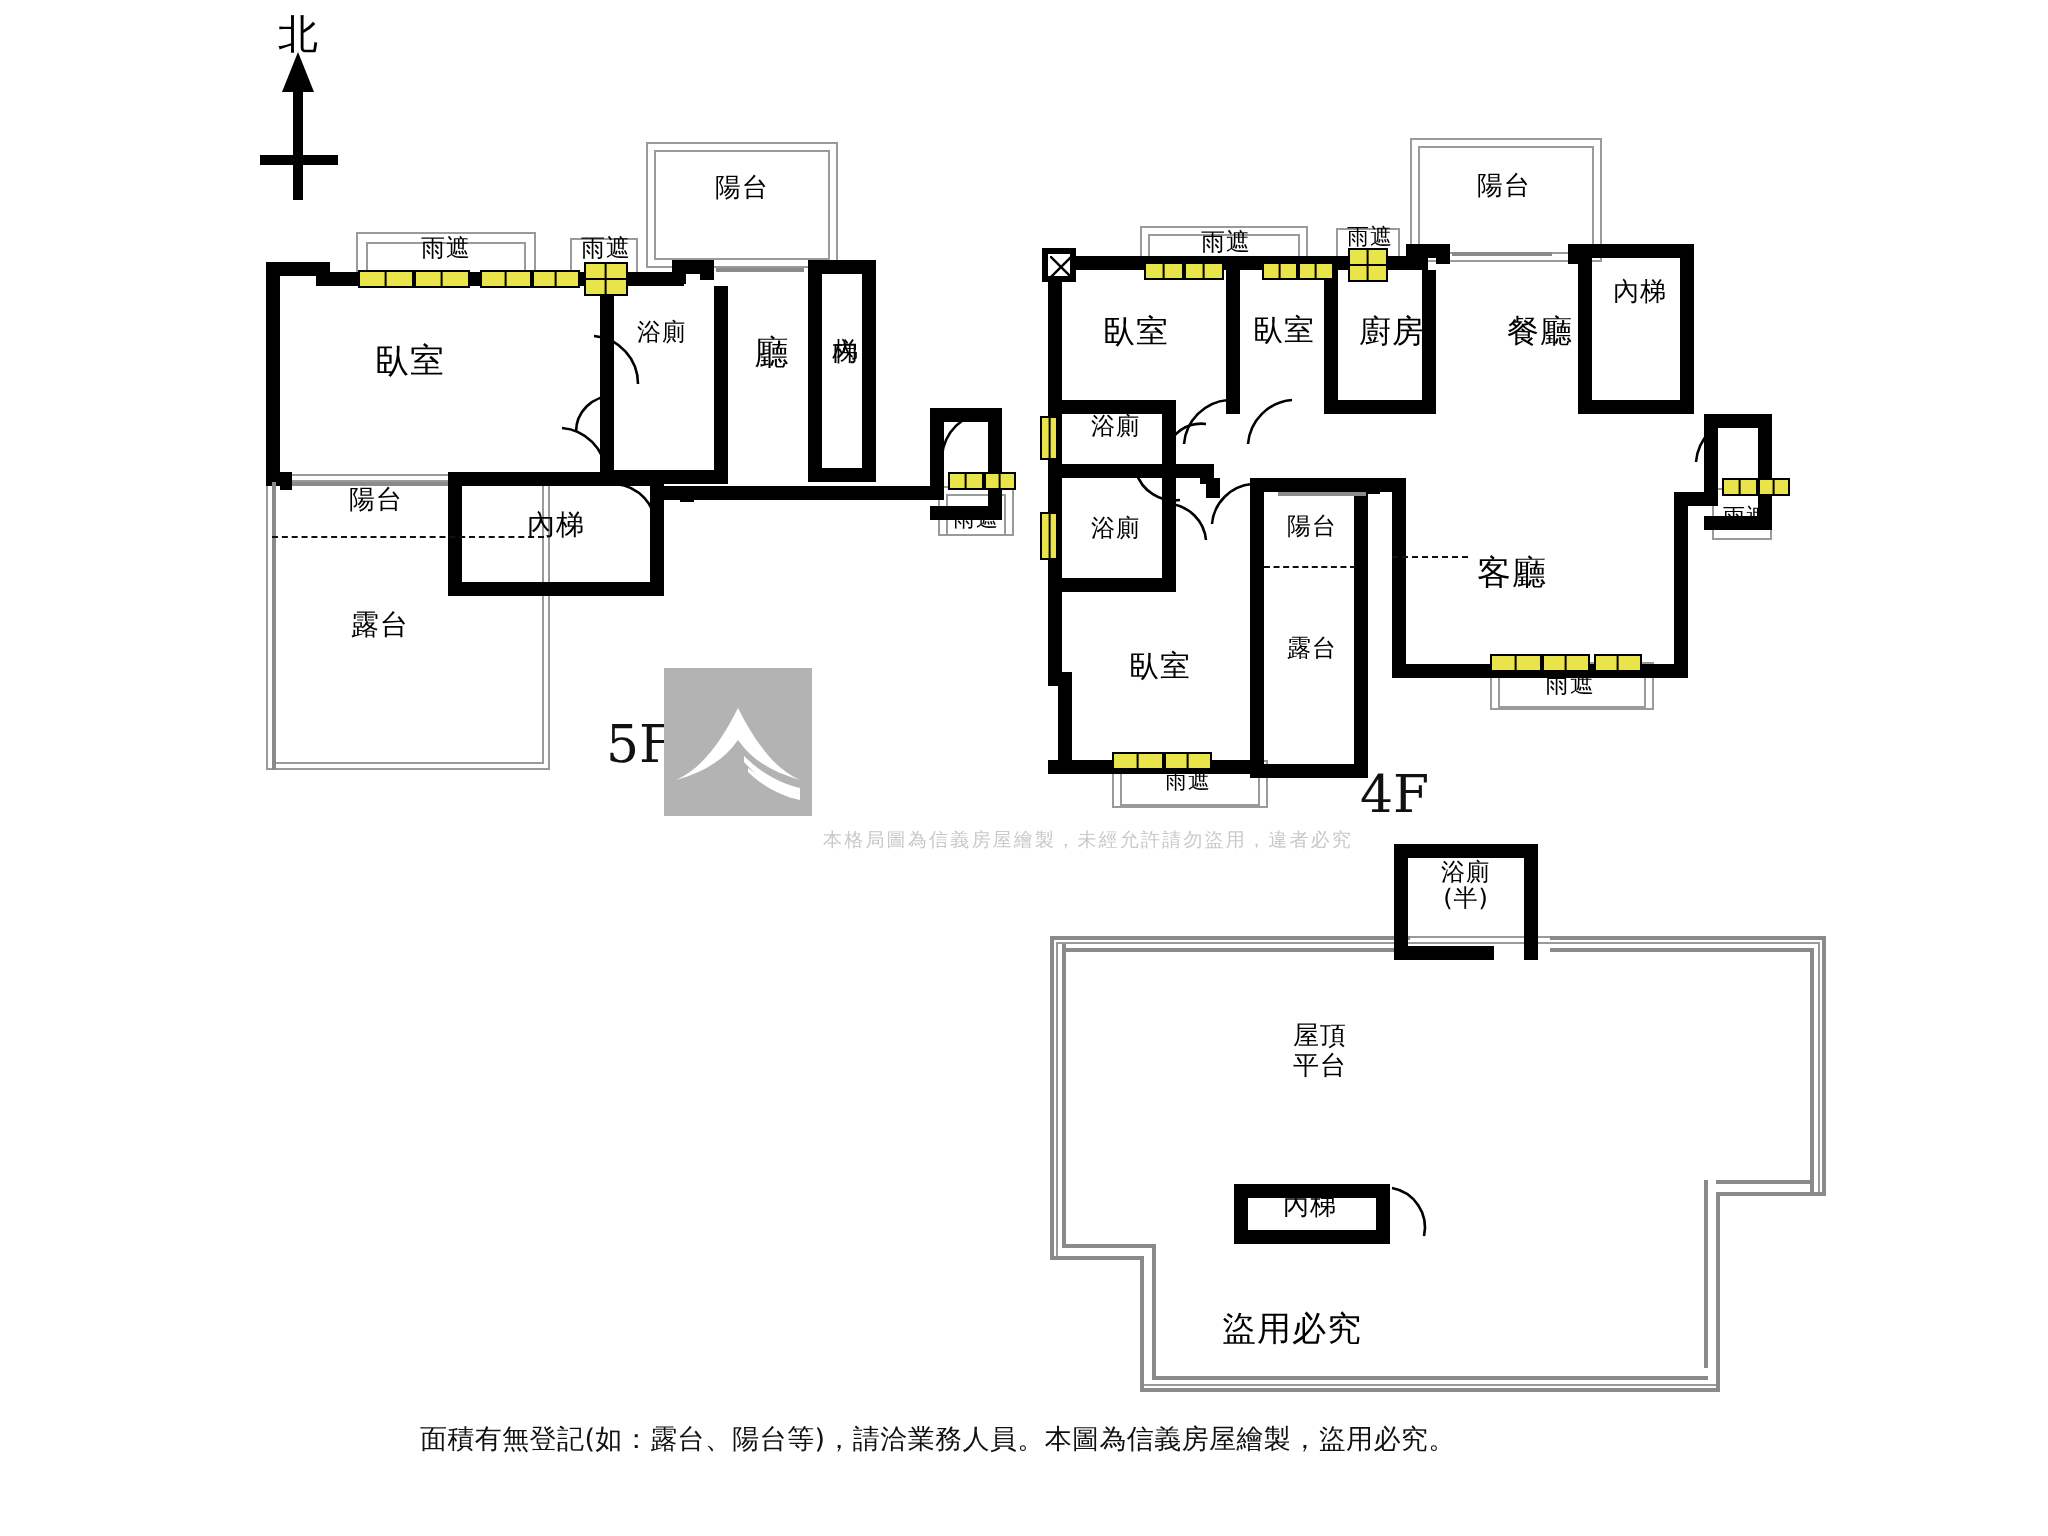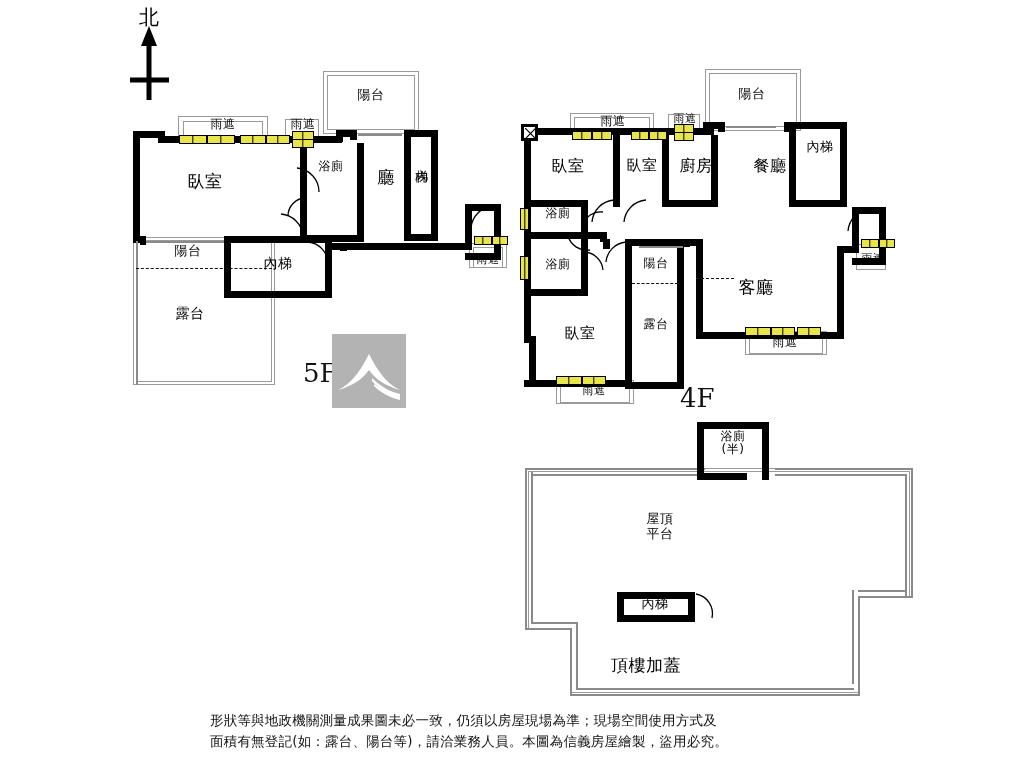--- a/index.html
+++ b/index.html
@@ -358,32 +358,32 @@
           <path d="M2 2 A 20 20 0 0 1 18 26" fill="none" stroke="#000" stroke-width="1.3"></path>
         </svg>
     </div>
 
     <div class="room-lbl" style="left:705px;top:430px;width:56px;font-size:12px;">浴廁
 (半)</div>
     <div class="room-lbl" style="left:630px;top:512px;width:60px;font-size:13px;">屋頂
 平台</div>
     <div class="room-lbl" style="left:626px;top:597px;width:58px;font-size:13px;">內梯</div>
 
-    <div class="room-lbl" style="left:596px;top:656px;width:100px;font-size:17px;">頂樓加蓋</div>
+    <div class="room-lbl" style="left:596px;top:656px;width:100px;font-size:17px;">盜用必究</div>
   </div>
 
   <div id="wm">
     <div class="mark">
       <svg width="74" height="74" viewBox="0 0 74 74">
         <rect width="74" height="74" fill="#b3b3b3"></rect>
         <path d="M6 56 C20 50 30 34 37 20 C44 34 54 50 68 56 C54 52 44 46 37 36 C30 46 20 52 6 56 Z" fill="#ffffff"></path>
         <path d="M40 44 C48 52 58 58 68 60 L68 63 C56 61 46 54 40 47 Z" fill="#ffffff"></path>
         <path d="M42 50 C50 56 60 61 68 63 L68 66 C58 64 48 58 42 52 Z" fill="#ffffff"></path>
       </svg>
     </div>
   </div>
+  <div id="wmline">本格局圖為信義房屋繪製，未經允許請勿盜用，違者必究</div>
 
   <div id="disc">
-    <div>形狀等與地政機關測量成果圖未必一致，仍須以房屋現場為準；現場空間使用方式及</div>
     <div>面積有無登記(如：露台、陽台等)，請洽業務人員。本圖為信義房屋繪製，盜用必究。</div>
   </div>
 
 </div>
 
 </body></html>

